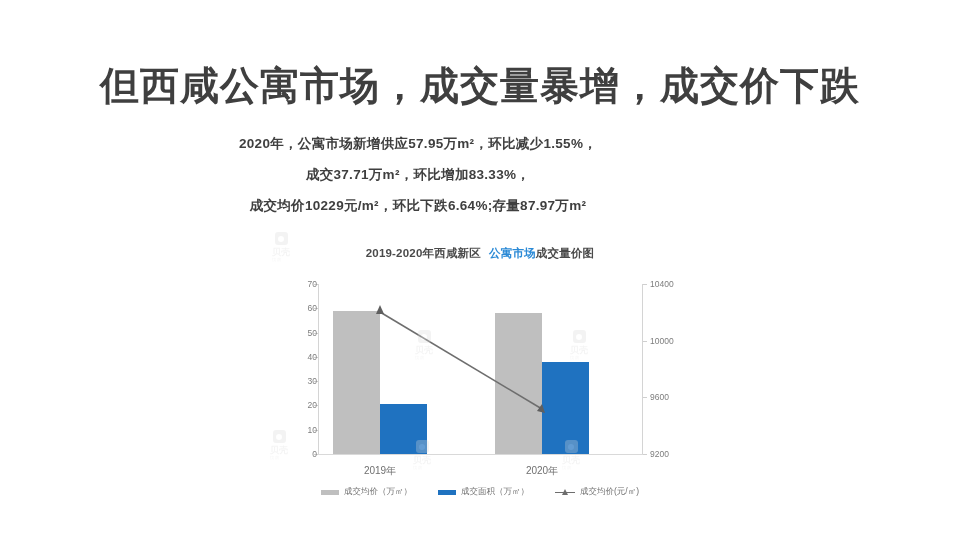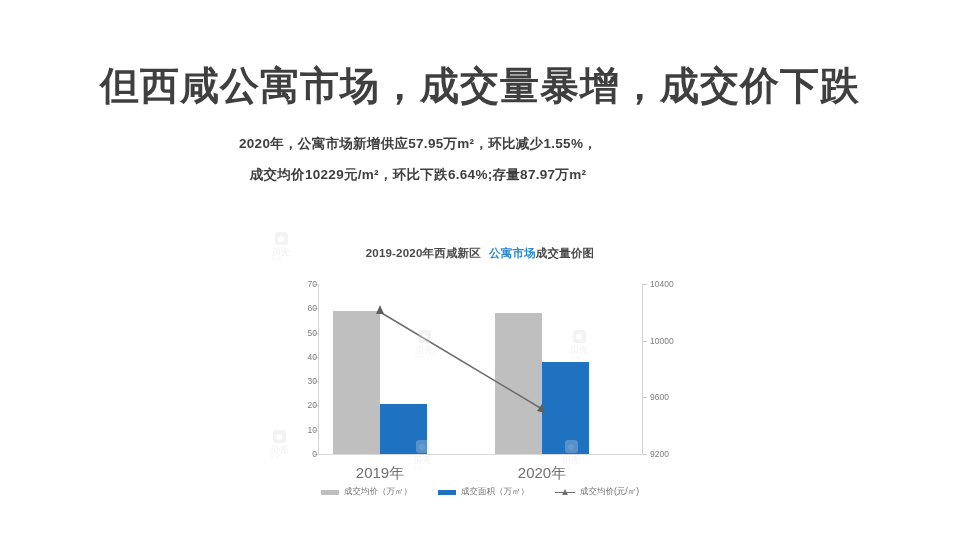--- a/index.html
+++ b/index.html
@@ -119,21 +119,21 @@
   .bar {
     position: absolute;
     bottom: 0;
   }
   .bar.supply { background: #bfbfbf; }
   .bar.deal   { background: #1f72c0; }
 
   .xlab {
     position: absolute;
     top: 180px;
-    font-size: 15px;
+    font-size: 10px;
     color: #6f6f6f;
     white-space: nowrap;
     text-align: center;
     width: 80px;
   }
 
   .lineSvg {
     position: absolute;
     left: 0;
     top: -20px;
@@ -232,20 +232,21 @@
 </style>
 </head>
 <body>
 
 <div class="slide">
 
   <div class="headline">但西咸公寓市场，成交量暴增，成交价下跌</div>
 
   <div class="subblock">
     <div class="subline">2020年，公寓市场新增供应57.95万m²，环比减少1.55%，</div>
+    <div class="subline">成交37.71万m²，环比增加83.33%，</div>
     <div class="subline">成交均价10229元/m²，环比下跌6.64%;存量87.97万m²</div>
   </div>
 
   <div class="chart-area">
 
     <div class="chart-title"><span>2019-2020年西咸新区</span><span class="hl">公寓市场</span><span>成交量价图</span></div>
 
     <div class="plot">
 
       <div class="axis-line axis-left"></div>

